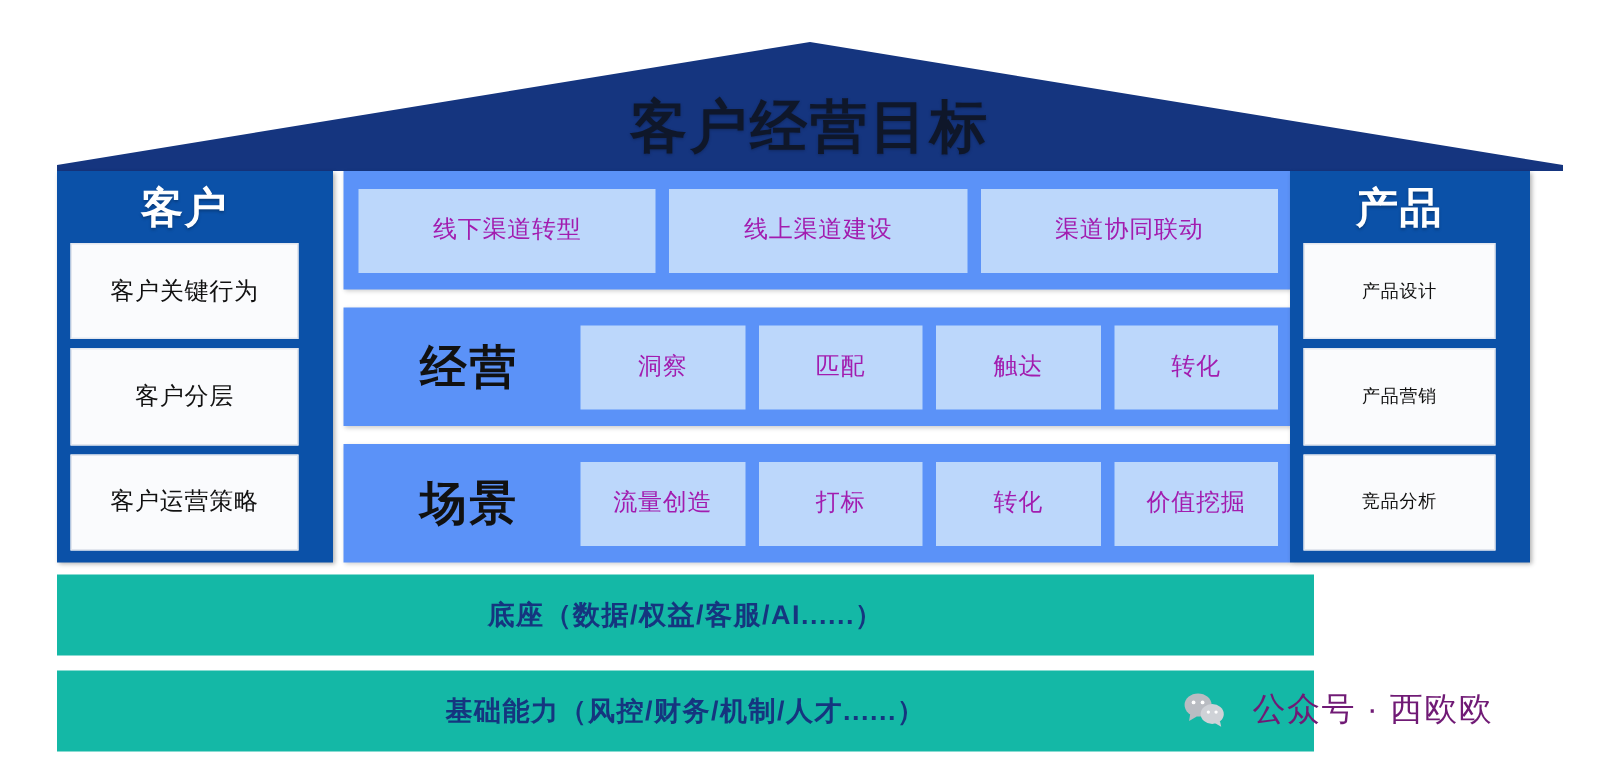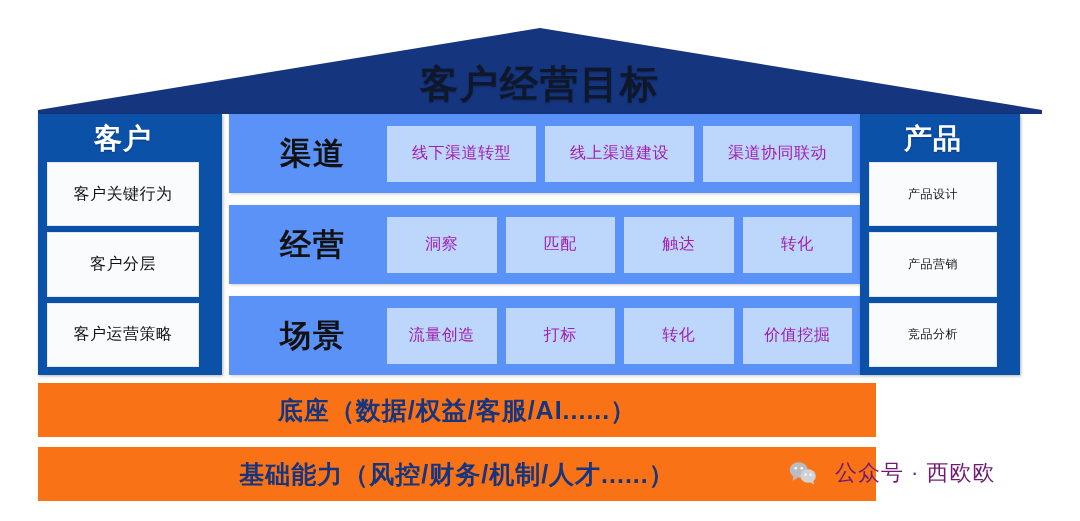--- a/index.html
+++ b/index.html
@@ -149,26 +149,26 @@
     align-items: center;
     justify-content: center;
     letter-spacing: .5px;
   }
 
   
   .foot-bar {
     position: absolute;
     left: 38px;
     width: 838px;
-    background: #f97316;
+    background: #14b8a6;
     display: flex;
     align-items: center;
     justify-content: center;
     color: #15357f;
-    font-size: 25px;
+    font-size: 18px;
     font-weight: 700;
     letter-spacing: 1px;
     box-sizing: border-box;
   }
   .foot-bar.one  { top: 383px; height: 54px; }
   .foot-bar.two  { top: 447px; height: 54px; }
 
   
   .watermark {
     position: absolute;
@@ -204,21 +204,20 @@
       <div class="pillar-items">
         <div class="pill-box">客户关键行为</div>
         <div class="pill-box">客户分层</div>
         <div class="pill-box">客户运营策略</div>
       </div>
     </div>
 
     <div class="rows">
 
       <div class="row-band">
-        <div class="row-label">渠道</div>
         <div class="row-chips">
           <div class="chip">线下渠道转型</div>
           <div class="chip">线上渠道建设</div>
           <div class="chip">渠道协同联动</div>
         </div>
       </div>
 
       <div class="row-band">
         <div class="row-label">经营</div>
         <div class="row-chips">

